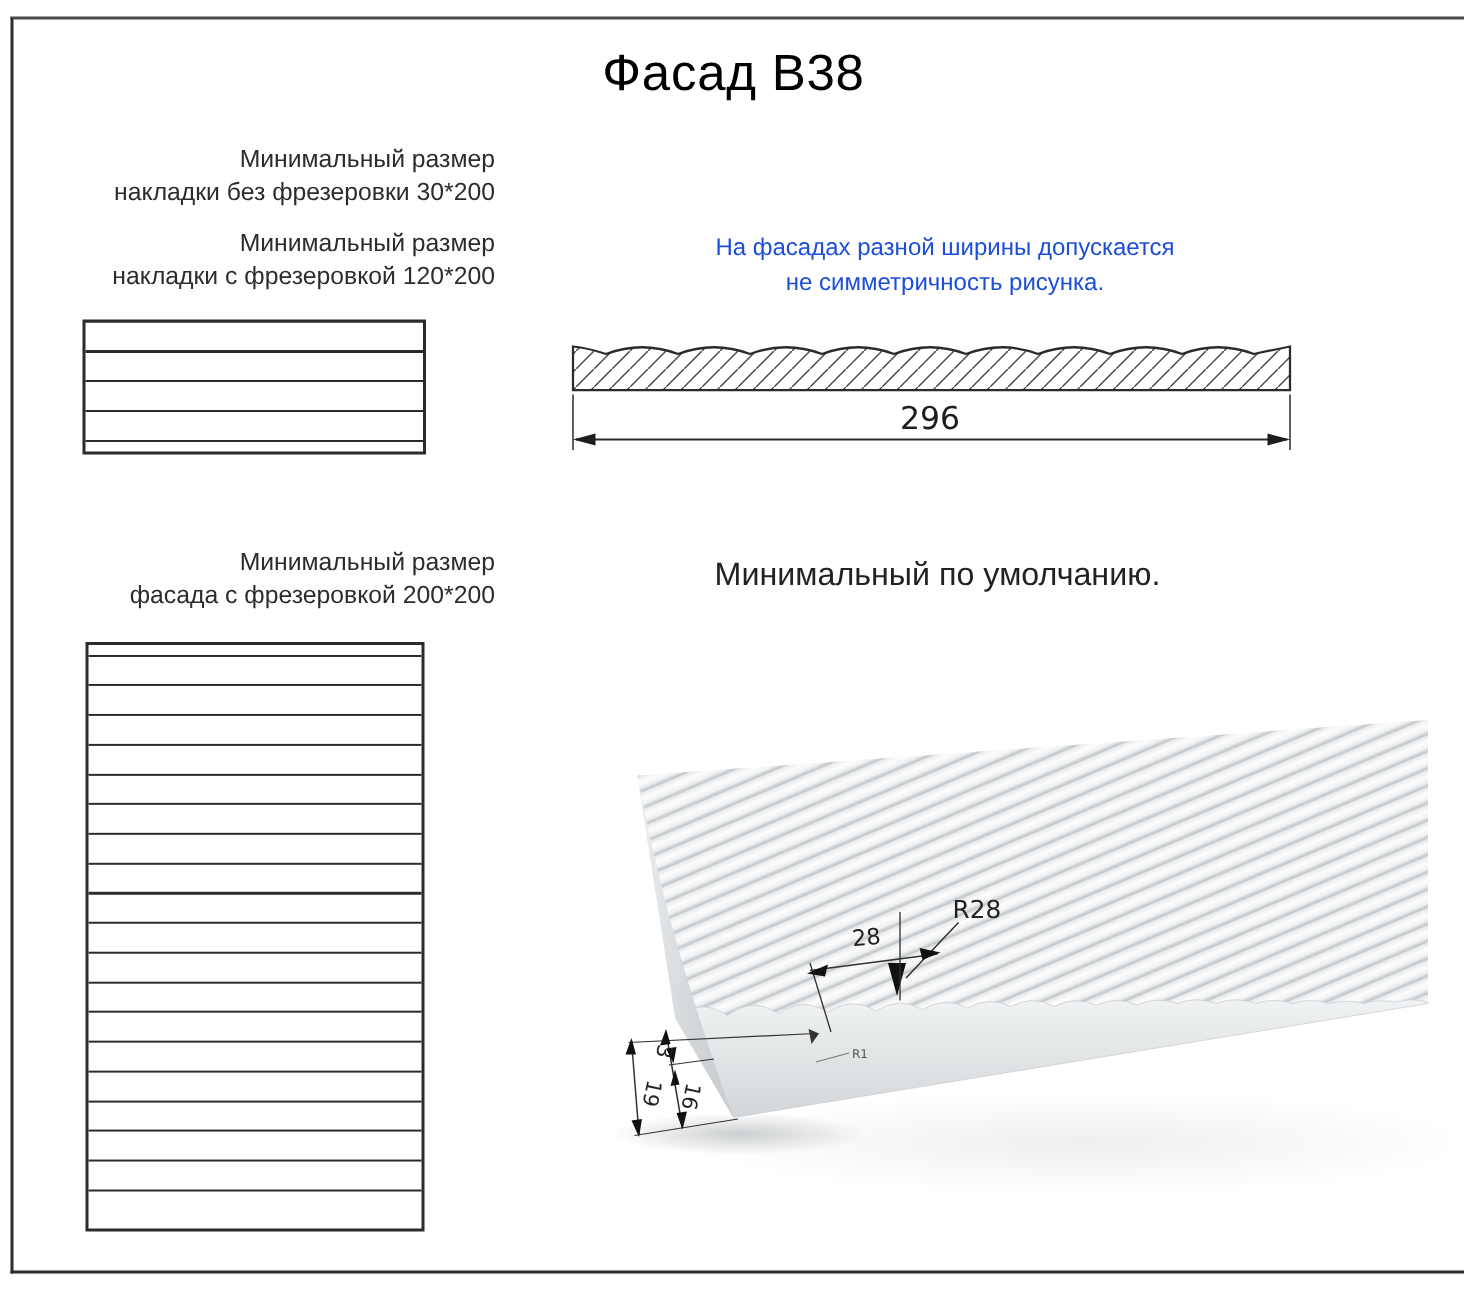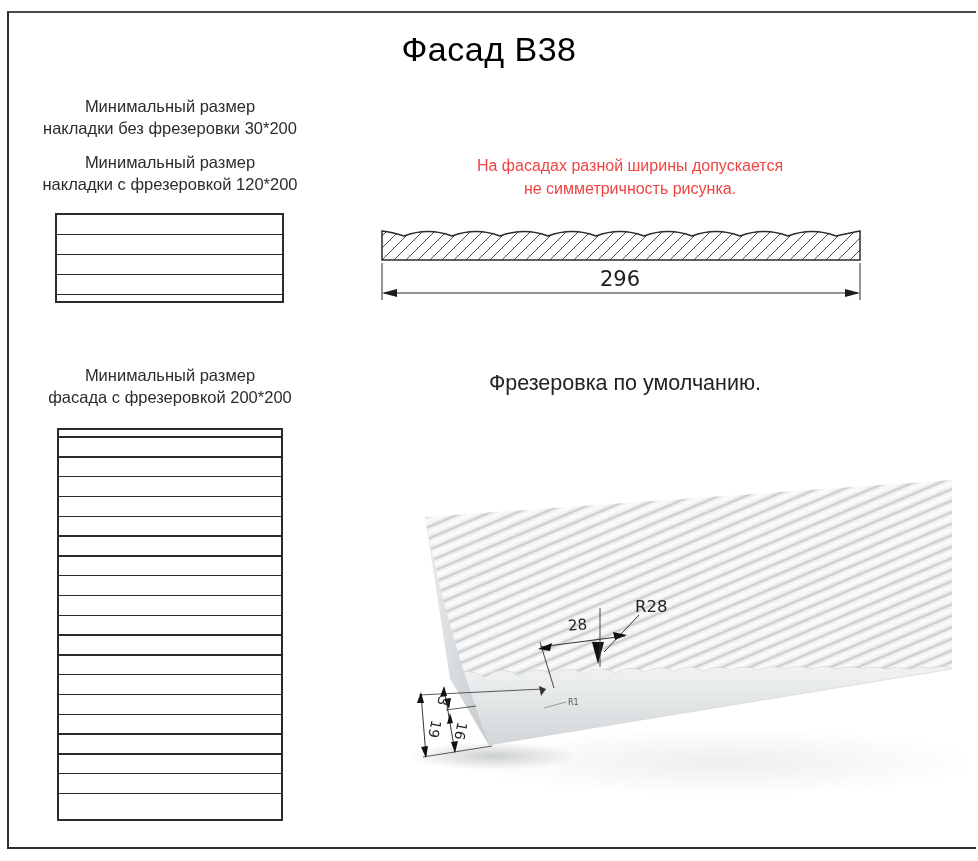--- a/index.html
+++ b/index.html
@@ -4,25 +4,25 @@
 <style>
   html,body{margin:0;padding:0;background:#fff;}
   body{width:978px;height:861px;position:relative;overflow:hidden;
        font-family:"Liberation Sans",sans-serif;color:#2f2f2f;}
   .frame{position:absolute;left:7px;top:11px;width:969px;height:838px;
          border-top:2px solid #4a4a4a;border-left:2px solid #2e2e2e;
          border-bottom:2px solid #2e2e2e;box-sizing:border-box;}
   .title{position:absolute;left:0;right:0;top:30px;text-align:center;
          font-size:34px;letter-spacing:.5px;color:#000000;}
   .ml{white-space:pre-line;}
-  .lbl{position:absolute;left:10px;width:320px;text-align:center;
+  .lbl{position:absolute;left:10px;width:320px;text-align:right;
        font-size:16.5px;line-height:22px;color:#2c2c2c;}
   .lbl1{top:95px;} .lbl2{top:151px;} .lbl3{top:364px;}
   .note{position:absolute;left:430px;width:400px;top:154px;text-align:center;
-        font-size:16px;line-height:23px;color:#ef4444;}
+        font-size:16px;line-height:23px;color:#1d4ed8;}
   .millhead{position:absolute;left:330px;width:590px;top:371px;text-align:center;
         font-size:21.5px;color:#222;}
   .panel{position:absolute;box-sizing:border-box;border:2px solid #2b2b2b;background-color:#fff;}
   .panel.small{left:55px;top:213px;width:229px;height:90px;
       background-image:repeating-linear-gradient(to bottom,transparent 0 18.6px,#2b2b2b 18.6px 20px);}
   .panel.tall{left:57px;top:428px;width:226px;height:393px;
       background-image:repeating-linear-gradient(to bottom,transparent 0 18.4px,#2b2b2b 18.4px 19.8px);
       background-position:0 -12px;}
   .xsec{position:absolute;left:372px;top:222px;}
   .render{position:absolute;left:392px;top:462px;}
@@ -58,21 +58,21 @@
   </defs>
   <path d="M10,38 L10,9 q10,1 22,5 q24,-9 48,0 q24,-9 48,0 q24,-9 48,0 q24,-9 48,0 q24,-9 48,0 q24,-9 48,0 q24,-9 48,0 q24,-9 48,0 q24,-9 48,0 q14,-3 24,-5 L488,38 Z" fill="url(#hatch)" stroke="#2b2b2b" stroke-width="1.5"></path>
   <line x1="10" y1="41" x2="10" y2="78" stroke="#2b2b2b" stroke-width="1"></line>
   <line x1="488" y1="41" x2="488" y2="78" stroke="#2b2b2b" stroke-width="1"></line>
   <line x1="12" y1="71" x2="486" y2="71" stroke="#2b2b2b" stroke-width="1.2"></line>
   <polygon points="10,71 25,67 25,75" fill="#1d1d1d"></polygon>
   <polygon points="488,71 473,67 473,75" fill="#1d1d1d"></polygon>
   <text x="248" y="64" text-anchor="middle" font-size="21" fill="#1d1d1d">296</text>
 </svg>
 
-<div class="millhead">Фрезеровка по умолчанию.</div>
+<div class="millhead">Минимальный по умолчанию.</div>
 
 <svg class="render" width="572" height="395" viewBox="0 0 572 395">
   <defs>
     <linearGradient id="bandGrad" x1="0" y1="0" x2="0" y2="1">
       <stop offset="0" stop-color="#b9bec1"></stop>
       <stop offset="0.12" stop-color="#e9ebec"></stop>
       <stop offset="0.45" stop-color="#fdfdfd"></stop>
       <stop offset="0.8" stop-color="#eff0f1"></stop>
       <stop offset="1" stop-color="#c3c7ca"></stop>
     </linearGradient>

